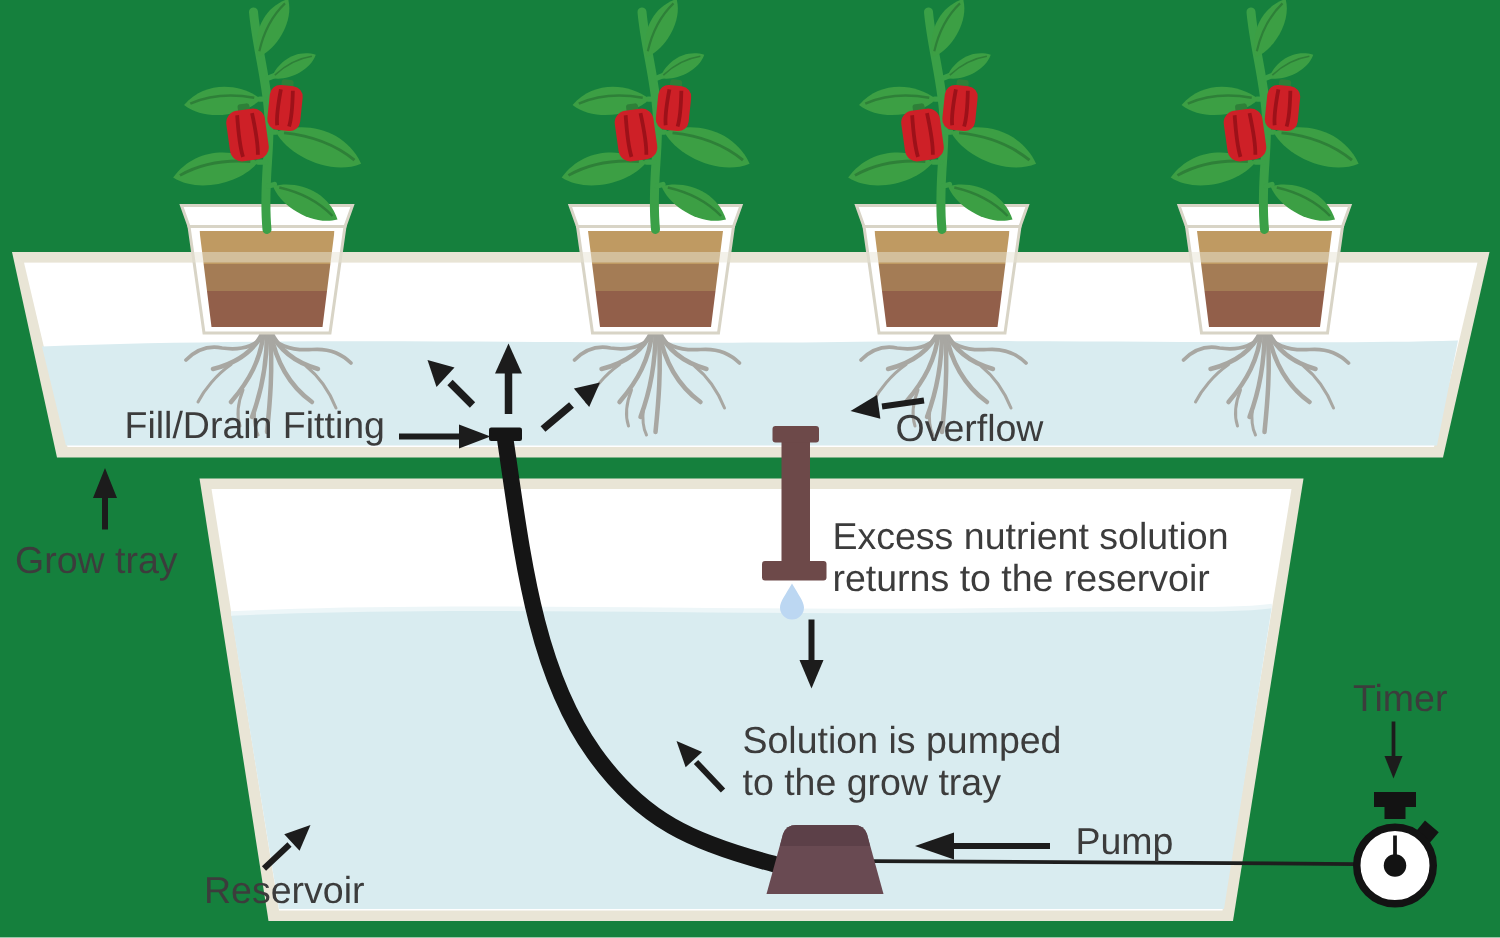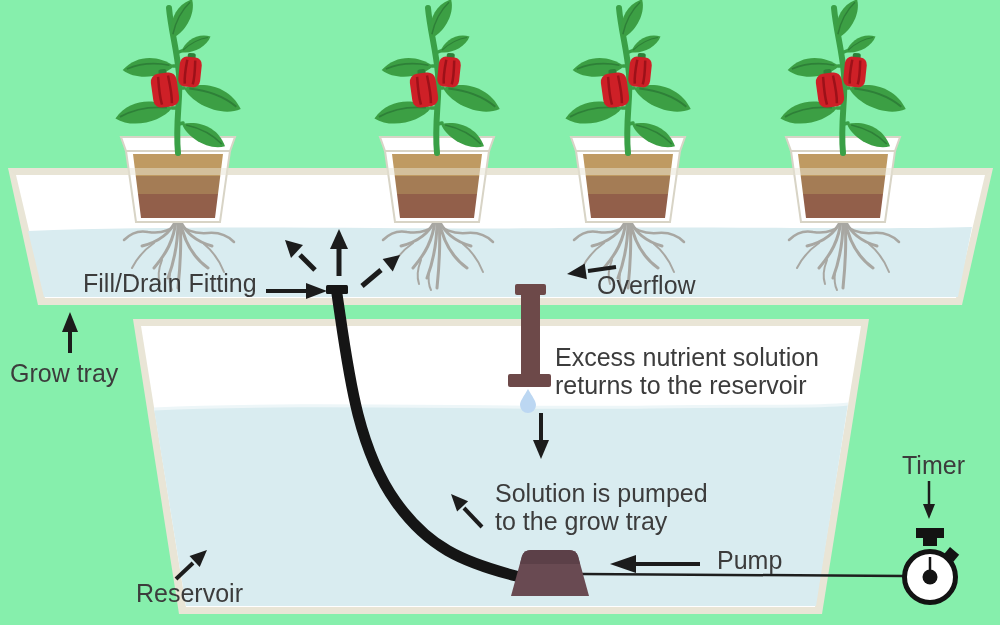--- a/index.html
+++ b/index.html
@@ -1,16 +1,16 @@
 <!DOCTYPE html>
 <html><head>
 <meta charset="utf-8">
 <style>
   html,body{margin:0;padding:0;background:#ffffff;}
-  .stage{position:relative;width:1000px;height:625px;background:#86efac;overflow:hidden;
+  .stage{position:relative;width:1000px;height:625px;background:#15803d;overflow:hidden;
          font-family:"Liberation Sans", sans-serif;}
   svg{display:block;}
   text{font-family:"Liberation Sans", sans-serif;font-size:25px;fill:#3c3c3c;}
 </style>
 </head>
 <body>
 
 <div class="stage">
 <svg width="1000" height="625" viewBox="0 0 1000 625">
 

